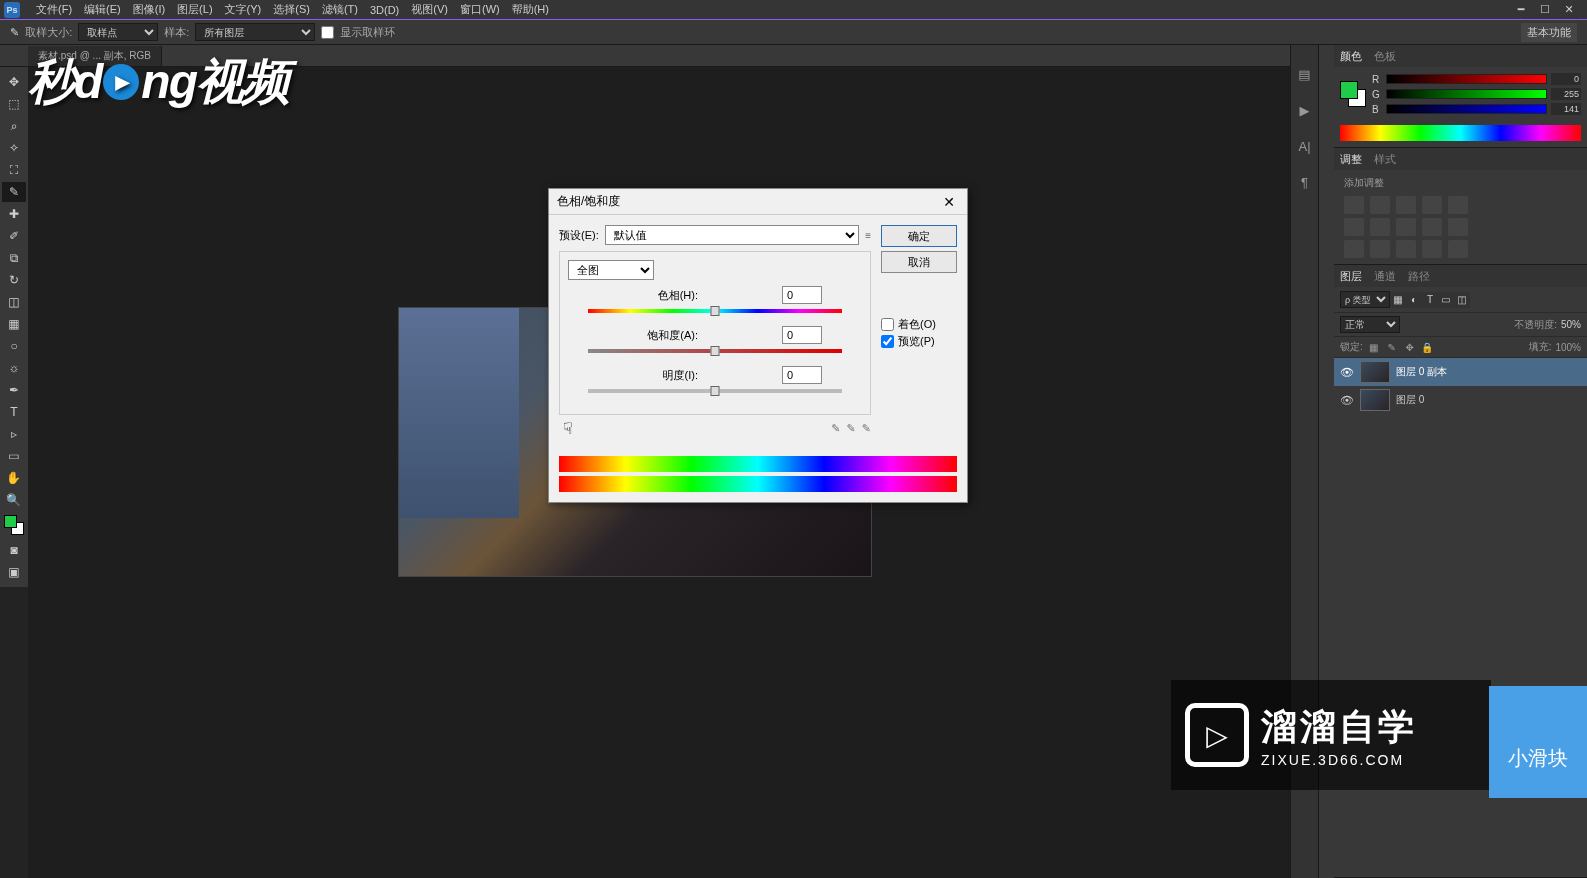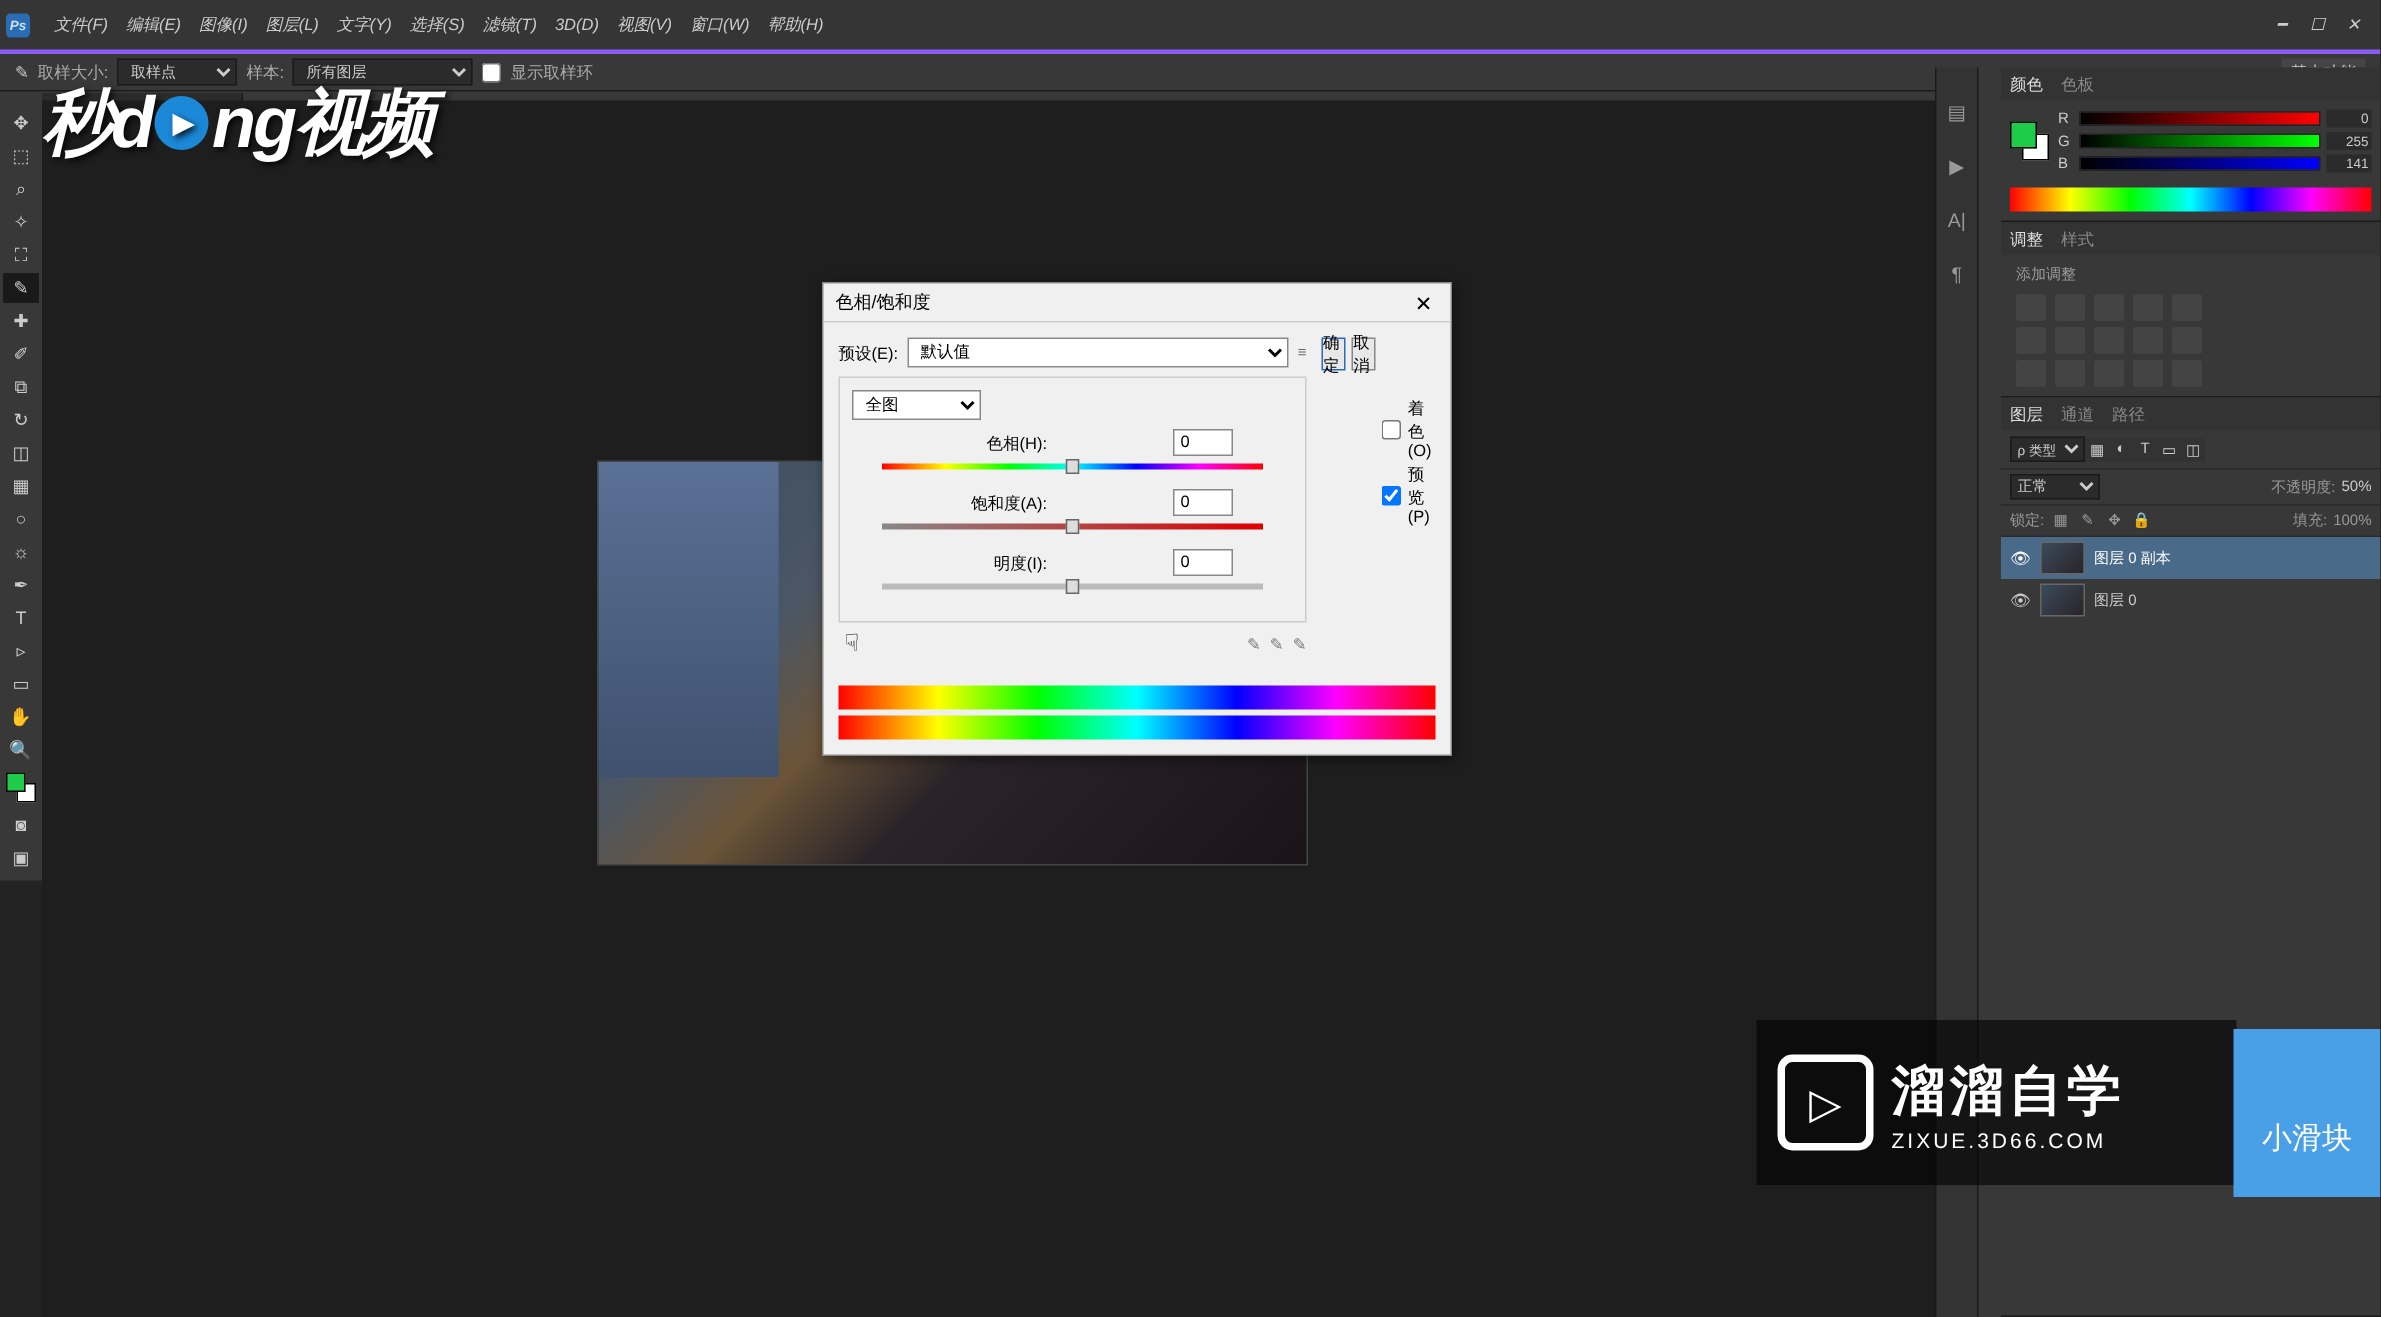--- a/index.html
+++ b/index.html
@@ -1,19 +1,19 @@
 <!DOCTYPE html>
 <html><head>
 <meta charset="utf-8">
 <style>
 * { margin: 0; padding: 0; box-sizing: border-box; font-family: "Microsoft YaHei", sans-serif; }
 body { background: #232323; color: #ccc; font-size: 11px; overflow: hidden; width: 1587px; height: 878px; position: relative; }
 
 
-.menu-bar { height: 36px; background: #353535; display: flex; align-items: center; padding: 0 4px; border-bottom: 3px solid #8b5cf6; font-style: italic; }
+.menu-bar { height: 20px; background: #353535; display: flex; align-items: center; padding: 0 4px; border-bottom: 1px solid #8b5cf6; }
 .app-icon { width: 16px; height: 16px; background: #2a6db5; border-radius: 3px; margin-right: 10px; display: flex; align-items: center; justify-content: center; font-size: 9px; font-weight: bold; color: #c9e0ff; }
 .menu-item { padding: 2px 6px; color: #ccc; cursor: pointer; font-size: 11px; }
 .window-controls { margin-left: auto; display: flex; gap: 8px; padding-right: 6px; }
 .win-ctrl { width: 16px; height: 16px; display: flex; align-items: center; justify-content: center; font-size: 11px; cursor: pointer; }
 
 
 .options-bar { height: 25px; background: #383838; display: flex; align-items: center; padding: 0 10px; border-bottom: 1px solid #1a1a1a; gap: 6px; }
 .opt-label { font-size: 11px; color: #aaa; }
 .opt-select { background: #2b2b2b; border: 1px solid #1a1a1a; color: #ccc; height: 18px; font-size: 10px; padding: 0 4px; }
 .opt-right { margin-left: auto; padding: 2px 6px; background: #454545; font-size: 11px; }
@@ -86,21 +86,21 @@
 .layer.sel { background: #4a6a8a; color: #fff; }
 .layer .eye { width: 14px; font-size: 11px; }
 .layer .thumb { width: 30px; height: 22px; background: linear-gradient(135deg, #3a4b5c, #2a2428); border: 1px solid #666; }
 
 
 .dialog { position: absolute; left: 548px; top: 188px; width: 420px; background: #f0f0f0; border: 1px solid #888; box-shadow: 2px 2px 8px rgba(0,0,0,0.5); color: #000; }
 .dlg-title { height: 26px; display: flex; align-items: center; padding: 0 8px; border-bottom: 1px solid #ccc; font-size: 12px; }
 .dlg-close { margin-left: auto; width: 20px; height: 20px; display: flex; align-items: center; justify-content: center; cursor: pointer; font-size: 14px; }
 .dlg-body { display: flex; padding: 10px; gap: 10px; }
 .dlg-left { flex: 1; }
-.dlg-right { width: 76px; display: flex; gap: 4px; }
+.dlg-right { width: 76px; display: flex; flex-direction: column; gap: 4px; }
 .dlg-btn { height: 22px; border: 1px solid #888; background: #e8e8e8; cursor: pointer; font-size: 11px; display: flex; align-items: center; justify-content: center; }
 .dlg-btn.primary { border: 1px solid #2a6db5; }
 .dlg-row { display: flex; align-items: center; gap: 6px; margin-bottom: 6px; font-size: 11px; }
 .dlg-select { height: 20px; border: 1px solid #888; background: #fff; font-size: 11px; padding: 0 4px; }
 .slider-group { border: 1px solid #ccc; padding: 8px; margin-top: 4px; }
 .slider-row { margin-bottom: 10px; }
 .slider-head { display: flex; align-items: center; gap: 10px; font-size: 11px; margin-bottom: 2px; }
 .slider-head .lbl { width: 100px; text-align: right; margin-left: 30px; }
 .slider-head input { width: 40px; height: 18px; border: 1px solid #888; font-size: 11px; padding: 0 4px; margin-left: auto; margin-right: 40px; }
 .slider-track { height: 10px; margin: 0 20px; position: relative; }

